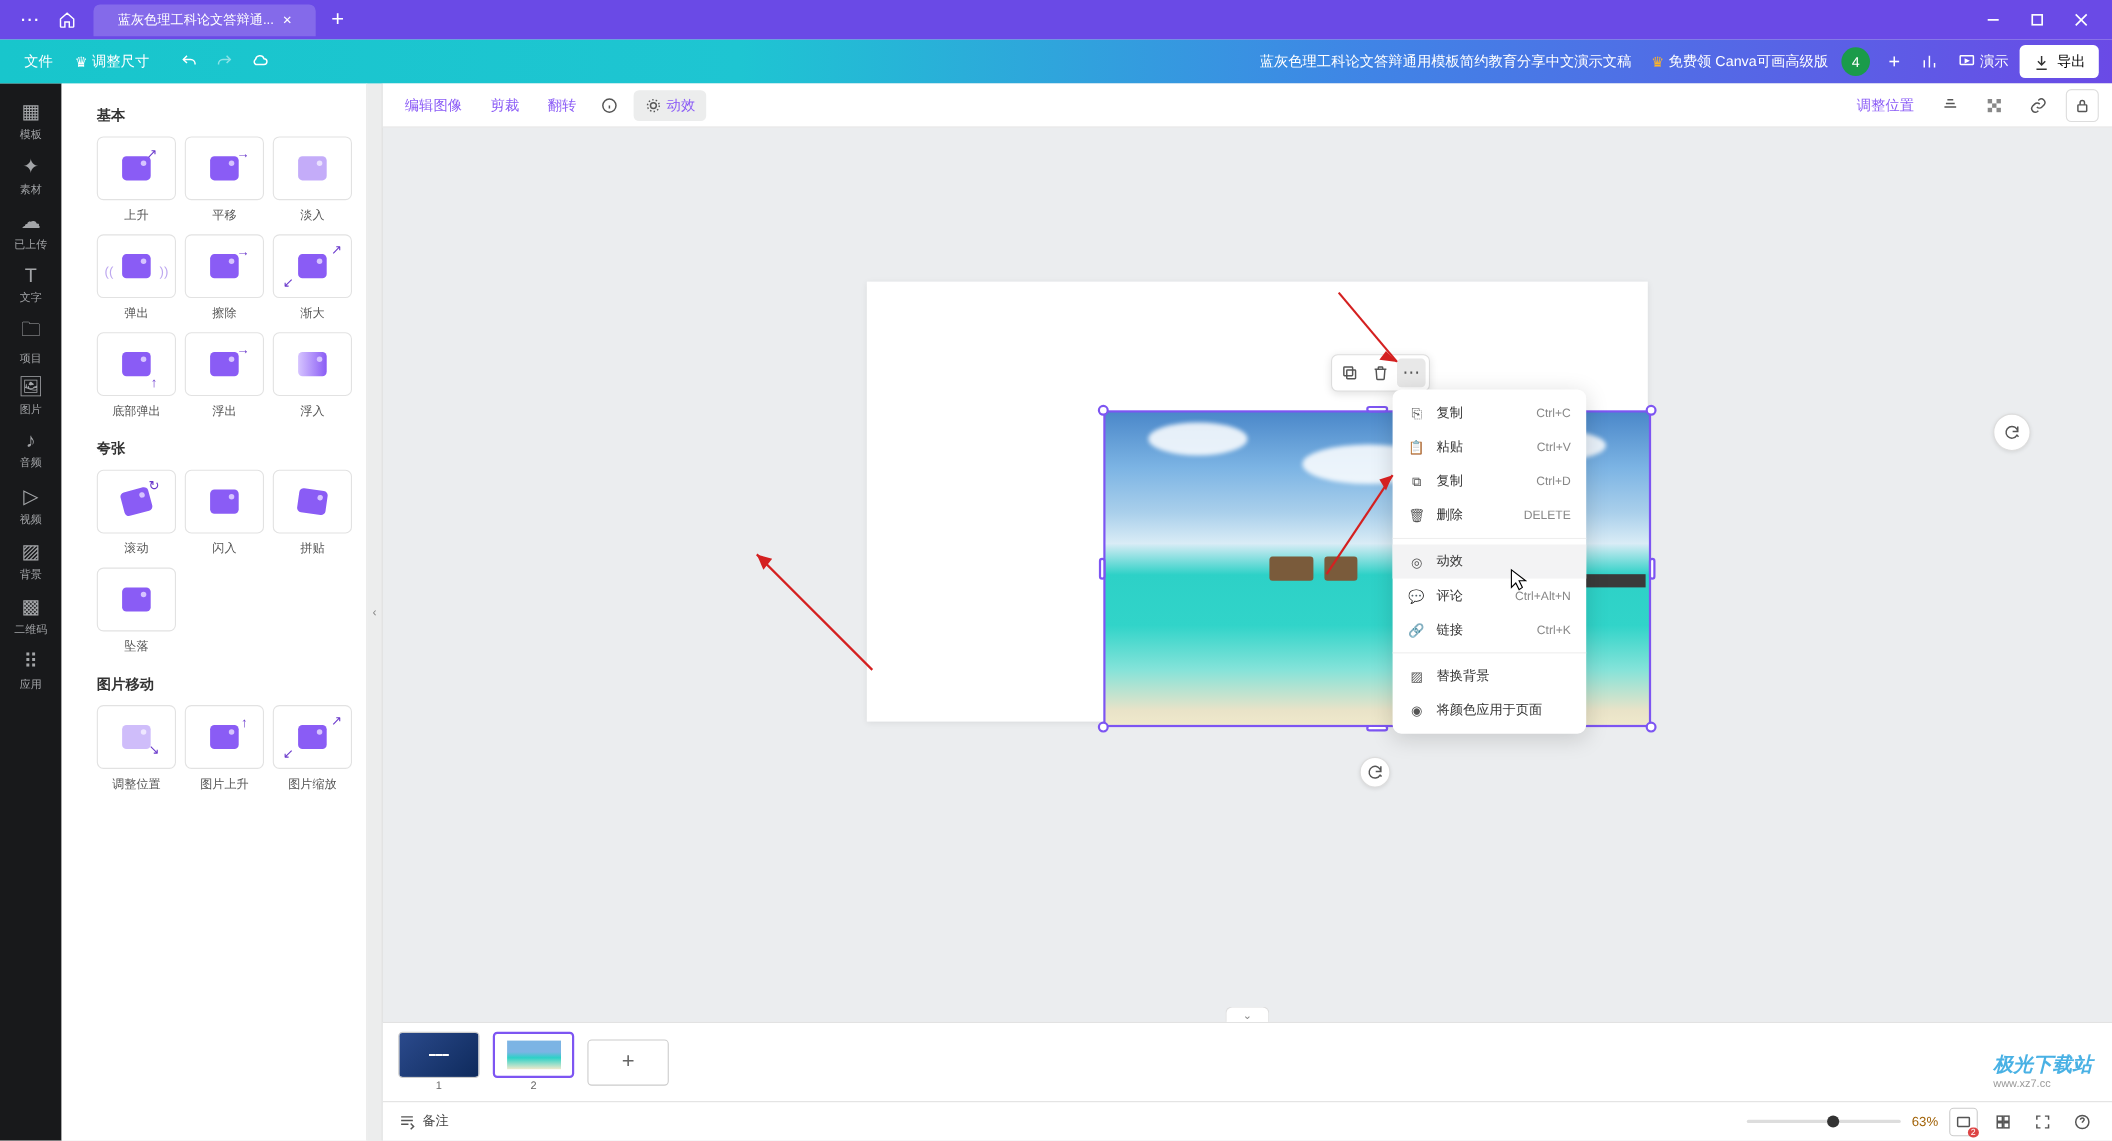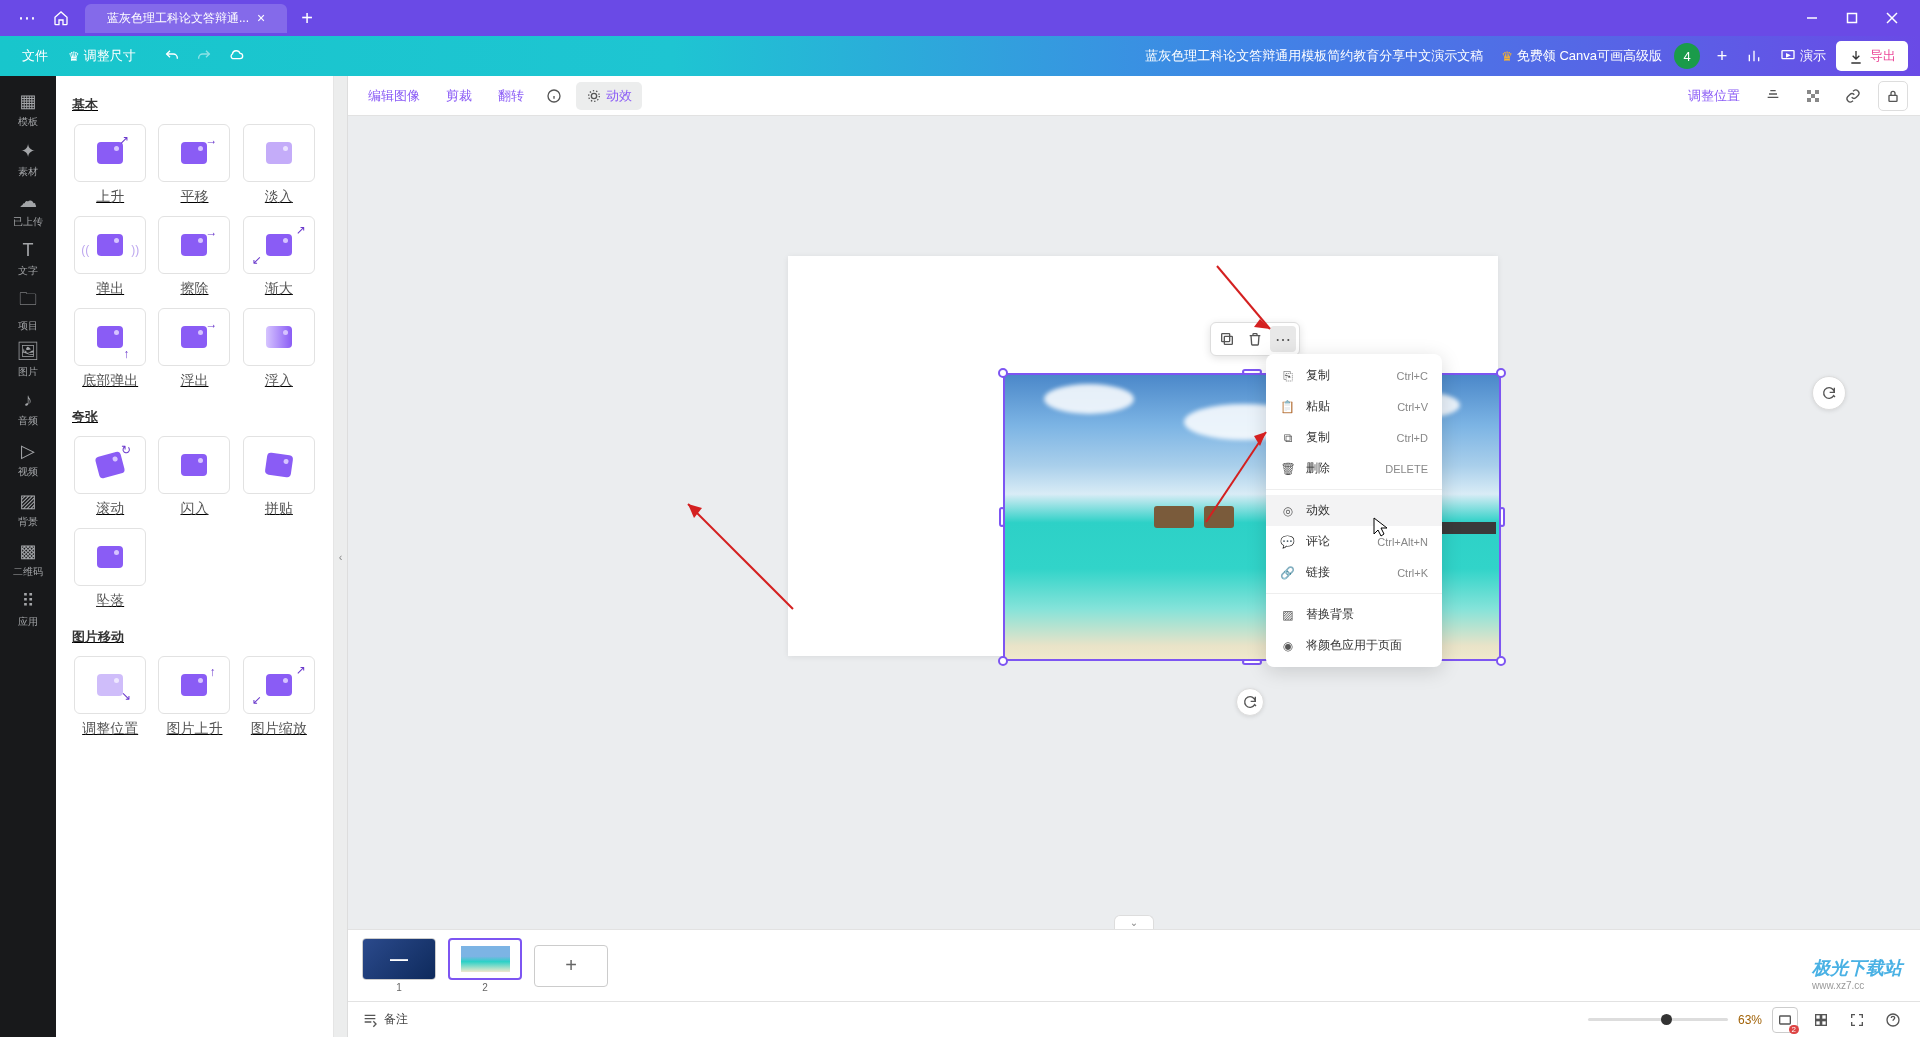--- a/index.html
+++ b/index.html
@@ -17,45 +17,45 @@
 
 
 .toolbar { height: 40px; background: linear-gradient(90deg, #18c6cc 0%, #1ec5d2 35%, #4084e6 65%, #6a4ae6 100%); display: flex; align-items: center; padding: 0 12px; color: #fff; }
 .toolbar .btn { padding: 4px 10px; font-size: 13px; display: flex; align-items: center; gap: 4px; cursor: pointer; border-radius: 4px; }
 .toolbar .sep { width: 10px; }
 .toolbar .icon-btn { width: 32px; height: 32px; display: flex; align-items: center; justify-content: center; cursor: pointer; border-radius: 4px; }
 .toolbar .spacer { flex: 1; }
 .toolbar .title-text { font-size: 13px; margin-right: 18px; }
 .toolbar .upgrade { font-size: 13px; display: flex; align-items: center; gap: 4px; margin-right: 12px; }
 .toolbar .avatar { width: 26px; height: 26px; border-radius: 50%; background: #1a9b4a; color: #fff; display: flex; align-items: center; justify-content: center; font-size: 13px; margin-right: 6px; }
-.toolbar .export-btn { background: #fff; color: #ec4899; padding: 6px 12px; border-radius: 5px; font-size: 13px; display: flex; align-items: flex-end; gap: 6px; cursor: pointer; }
+.toolbar .export-btn { background: #fff; color: #000000; padding: 6px 12px; border-radius: 5px; font-size: 13px; display: flex; align-items: flex-end; gap: 6px; cursor: pointer; }
 
 
 .main { display: flex; height: calc(100% - 76px); }
 
 
 .rail { width: 56px; background: #18191b; display: flex; flex-direction: column; align-items: center; padding-top: 10px; gap: 4px; }
 .rail-item { width: 48px; height: 46px; display: flex; flex-direction: column; align-items: center; justify-content: center; color: #a3a5a8; font-size: 10px; gap: 3px; border-radius: 6px; cursor: pointer; }
 .rail-item .ricon { font-size: 18px; }
 
 
 .sidepanel { width: 278px; background: #fff; display: flex; flex-direction: column; border-right: 1px solid #e5e5e5; }
 .sp-tabs { height: 48px; display: flex; align-items: center; border-bottom: 1px solid #eee; padding: 0 14px; position: relative; }
 .sp-tab { flex: 1; text-align: center; font-size: 13px; color: #666; cursor: pointer; padding: 12px 0; }
 .sp-tab.active { color: #8a3ffc; border-bottom: 2px solid #8a3ffc; font-weight: 500; }
 .sp-tabs .arrow { position: absolute; right: 12px; color: #888; font-size: 14px; }
-.sp-body { flex: 1; overflow-y: auto; padding: 14px 16px; text-decoration: underline; }
+.sp-body { flex: 1; overflow-y: auto; padding: 14px 32px; }
 .sp-section-title { font-size: 13px; font-weight: 600; color: #333; margin: 6px 0 10px; }
 .anim-grid { display: grid; grid-template-columns: repeat(3, 1fr); gap: 10px 8px; margin-bottom: 18px; }
 .anim-cell { display: flex; flex-direction: column; align-items: center; gap: 6px; }
 .anim-thumb { width: 72px; height: 58px; border: 1px solid #e2e2e2; border-radius: 6px; display: flex; align-items: center; justify-content: center; position: relative; background: #fff; cursor: pointer; }
 .anim-thumb .pic { width: 26px; height: 22px; background: #8a5cf5; border-radius: 4px; position: relative; }
 .anim-thumb .pic::after { content: ""; position: absolute; top: 4px; right: 4px; width: 5px; height: 5px; background: #d6c4ff; border-radius: 50%; }
 .anim-thumb .arr { position: absolute; color: #6b3acc; font-size: 12px; }
-.anim-label { font-size: 14px; color: #555; }
+.anim-label { font-size: 11px; color: #555; }
 
 
 .collapse-strip { width: 14px; background: #eceded; display: flex; align-items: center; justify-content: center; cursor: pointer; border-right: 1px solid #ddd; }
 .collapse-strip span { color: #888; font-size: 11px; }
 
 
 .canvas-wrap { flex: 1; display: flex; flex-direction: column; background: #ebedef; min-width: 0; }
 .canvas-toolbar { height: 40px; background: #fff; border-bottom: 1px solid #e2e2e2; display: flex; align-items: center; padding: 0 12px; gap: 10px; }
 .ct-btn { font-size: 13px; color: #8b5cf6; padding: 4px 8px; cursor: pointer; border-radius: 4px; }
 .ct-btn.pill { background: #eceded; border-radius: 5px; padding: 5px 10px; display: flex; align-items: center; gap: 4px; }

